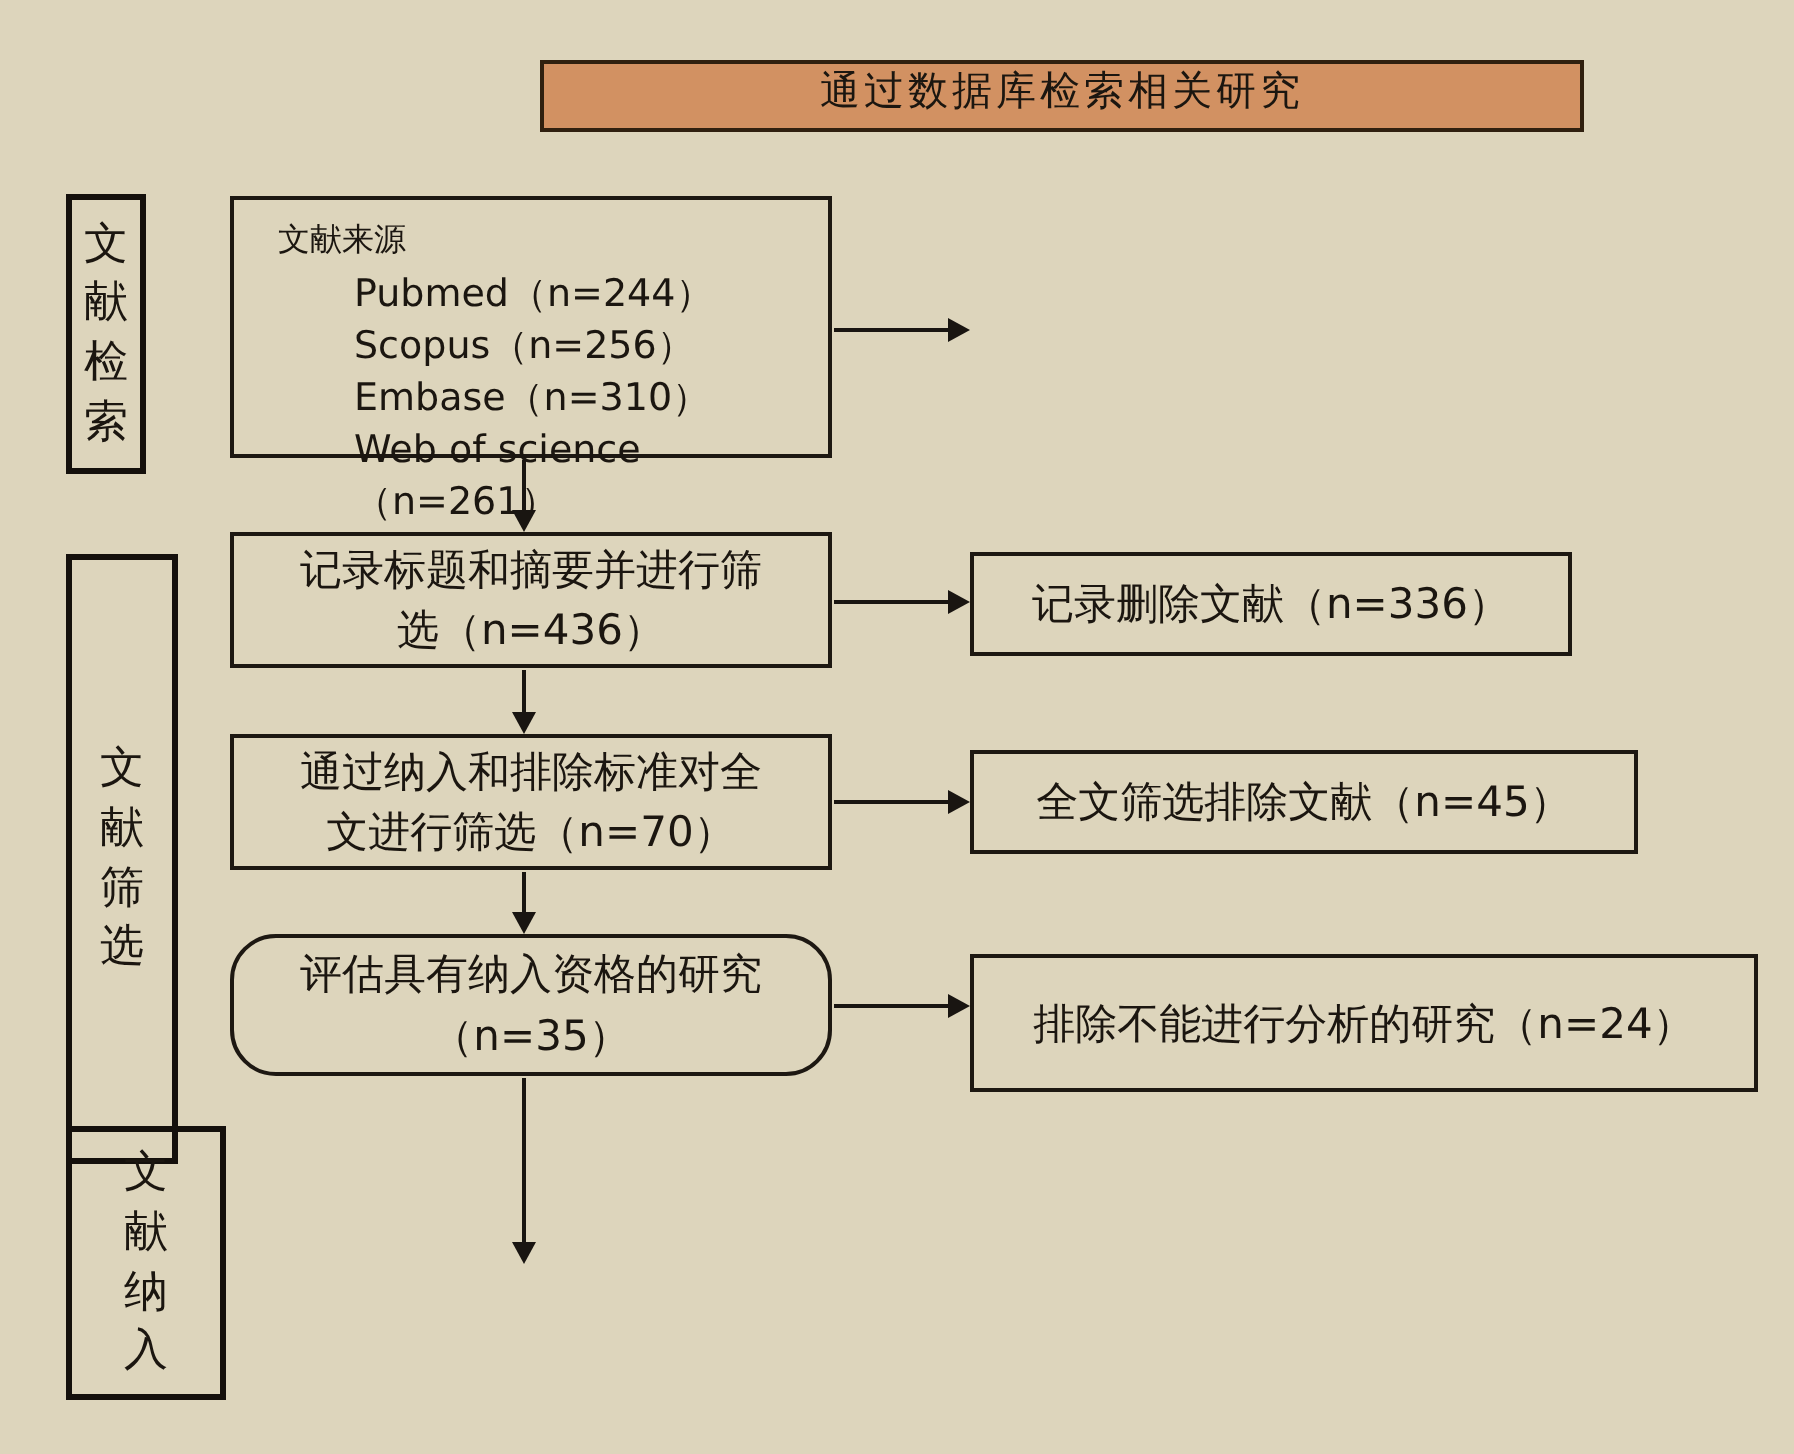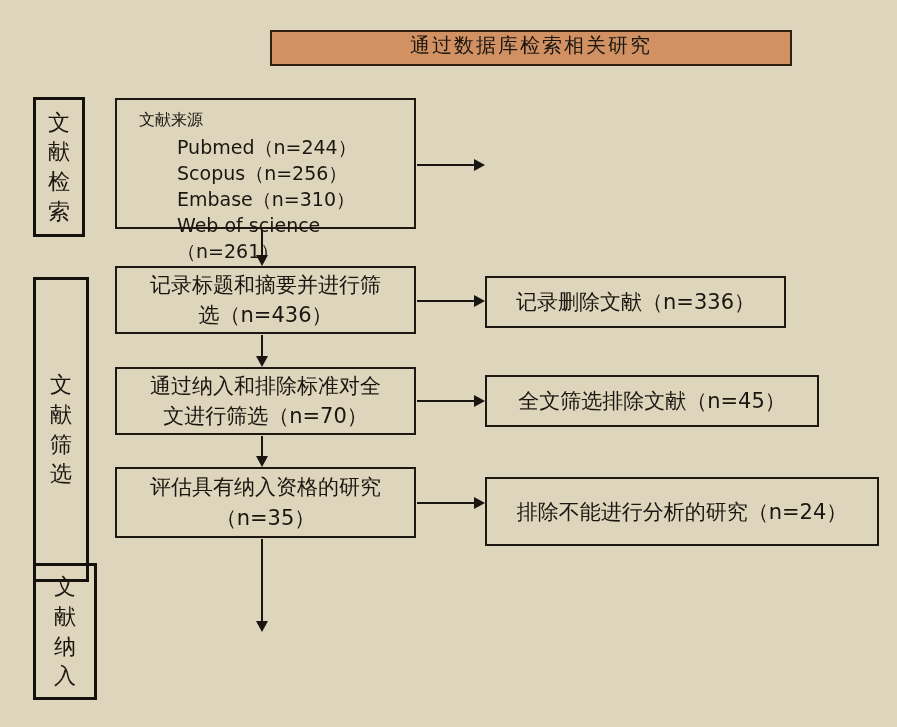--- a/index.html
+++ b/index.html
@@ -43,30 +43,30 @@
   }
   .vtext {
     width: 26px;
     margin: 0 auto;
     font-size: 22px;
     line-height: 1.35;
     text-align: center;
     word-break: break-all;
     white-space: normal;
   }
-  .stage1 { left: 33px; top: 97px;  width: 52px; height: 140px; }
+  .stage1 { left: 33px; top: 97px;  width: 40px; height: 140px; }
   .stage2 { left: 33px; top: 277px; width: 56px; height: 305px; }
-  .stage3 { left: 33px; top: 563px; width: 64px; height: 137px; }
+  .stage3 { left: 33px; top: 563px; width: 80px; height: 137px; }
 
   
   .main1 { left: 115px; top: 98px;  width: 301px; height: 131px;
            display: block; text-align: left; }
   .main2 { left: 115px; top: 266px; width: 301px; height: 68px; }
   .main3 { left: 115px; top: 367px; width: 301px; height: 68px; }
-  .main4 { left: 115px; top: 467px; width: 301px; height: 71px; }
+  .main4 { left: 115px; top: 467px; width: 301px; height: 71px; border-radius: 23px; }
   .main5 { left: 115px; top: 632px; width: 301px; height: 71px; }
   .wrap-center {
     width: 244px;
     margin: 0 auto;
     text-align: center;
     line-height: 1.45;
     word-break: break-all;
   }
   .src-title { padding: 6px 0 0 22px; font-size: 16px; line-height: 28px; }
   .src-line  { padding-left: 60px;   font-size: 19px; line-height: 26px; }

